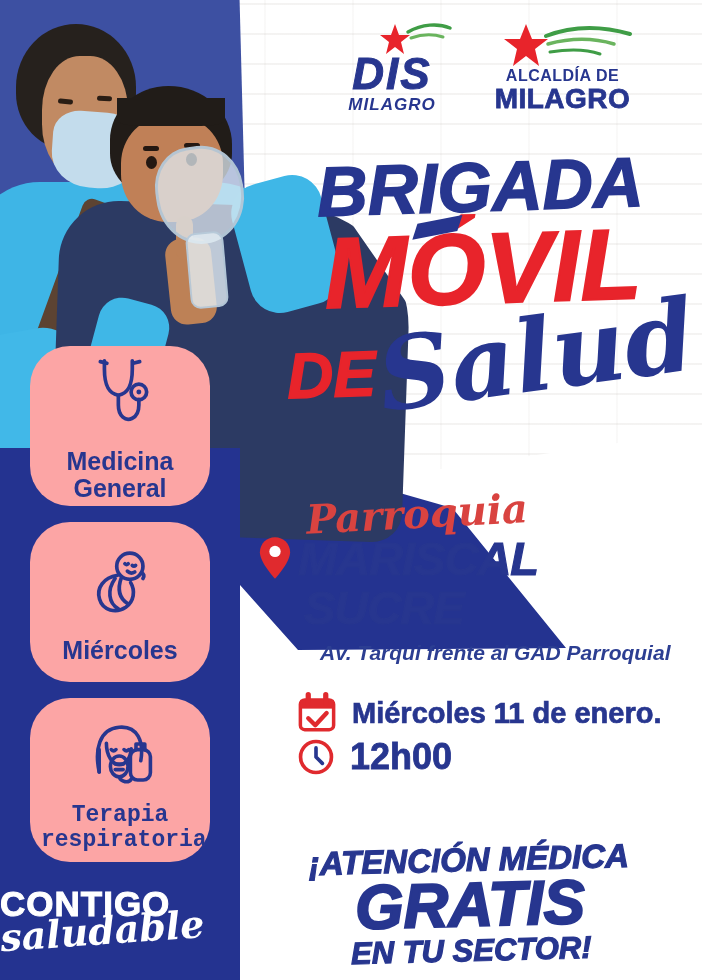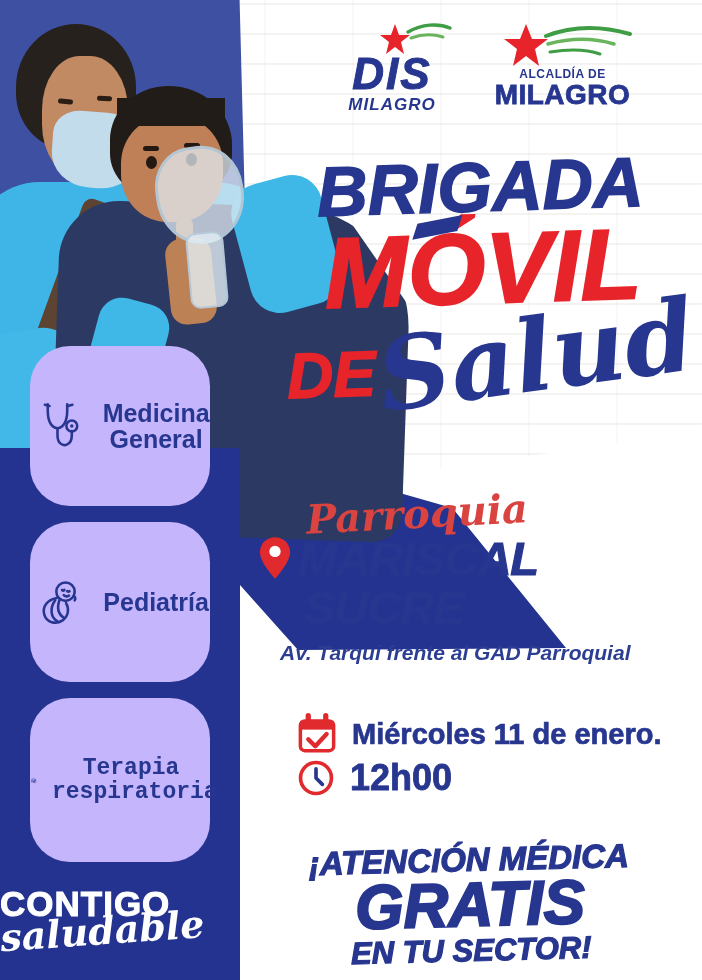--- a/index.html
+++ b/index.html
@@ -51,37 +51,37 @@
   .c-brow.l{left:143px;top:146px;} .c-brow.r{left:184px;top:143px;}
   .c-hand{left:168px;top:238px;width:46px;height:86px;background:#bd8156;border-radius:16px;transform:rotate(-6deg);}
   .c-finger{left:176px;top:216px;width:17px;height:44px;background:#bd8156;border-radius:9px;}
   .neb-mask{left:156px;top:146px;width:82px;height:92px;background:rgba(225,235,242,0.75);
             border:3px solid rgba(175,195,212,0.85);border-radius:42% 46% 50% 50%;transform:rotate(-8deg);}
   .neb-cham{left:188px;top:232px;width:34px;height:72px;background:rgba(228,237,244,0.8);
             border:2px solid rgba(175,195,212,0.8);border-radius:10px;transform:rotate(-5deg);}
 
   
   .sidebar{left:0;top:448px;width:240px;height:532px;background:#243390;}
-  .card{left:30px;width:180px;background:#c4b5fd;border-radius:40px;
-        display:flex;flex-direction:row;align-items:center;justify-content:center;gap:15px;}
+  .card{left:30px;width:180px;background:#fca5a5;border-radius:40px;
+        display:flex;flex-direction:column;align-items:center;justify-content:center;gap:15px;}
   .card1{top:346px;height:160px;} .card2{top:522px;height:160px;} .card3{top:698px;height:164px;}
   .card-label{color:#27368f;font-weight:bold;font-size:25px;line-height:1.05;text-align:center;width:158px;}
   .card3 .card-label{font-size:23px;font-family:Liberation Mono, monospace;}
   .tagline{left:0;top:886px;width:240px;text-align:left;color:#ffffff;}
   .tag1{font-weight:bold;font-size:35px;letter-spacing:1px;line-height:1;-webkit-text-stroke:1px #fff;}
   .tag2{font-family:"DejaVu Serif",serif;font-style:italic;font-weight:bold;font-size:38px;
         line-height:0.8;margin-top:-6px;transform:rotate(-4deg);}
 
   
   .dis-logo{left:322px;top:26px;width:140px;text-align:center;color:#27368f;}
   .dis-title{font-size:44px;font-weight:bold;font-style:italic;letter-spacing:2px;line-height:1;margin-top:26px;
              -webkit-text-stroke:1px #27368f;}
   .dis-sub{font-size:17px;font-weight:bold;font-style:italic;letter-spacing:1px;line-height:1;}
   .alc-logo{left:475px;top:22px;width:175px;text-align:center;color:#27368f;}
-  .alc1{font-size:12px;font-weight:bold;line-height:1.05;letter-spacing:0.5px;}
+  .alc1{font-size:16px;font-weight:bold;line-height:1.05;letter-spacing:0.5px;}
   .alc2{font-size:28px;font-weight:bold;line-height:1;letter-spacing:0.5px;-webkit-text-stroke:0.8px #27368f;}
 
   
   .title-block{left:278px;top:152px;width:410px;transform:rotate(-1.8deg);text-align:center;}
   .t1{color:#27368f;font-size:70px;font-weight:bold;font-style:italic;line-height:1;
       -webkit-text-stroke:1.5px #27368f;letter-spacing:0;}
   .t2wrap{position:relative;}
   .t2{color:#e8242b;font-size:100px;font-weight:bold;font-style:italic;line-height:0.92;
       -webkit-text-stroke:2px #e8242b;}
   .o-accent{left:140px;top:-4px;width:42px;height:16px;background:#27368f;
@@ -93,25 +93,25 @@
          font-size:100px;line-height:0.95;margin-left:2px;transform:rotate(-6deg);}
 
   
   .loc{left:258px;top:494px;width:430px;color:#27368f;}
   .kicker{color:#d94340;font-family:"DejaVu Serif",serif;font-style:italic;font-weight:bold;
           font-size:40px;line-height:1;margin-left:48px;transform:rotate(-3deg);width:fit-content;}
   .name-row{display:flex;align-items:center;gap:6px;margin-top:0px;}
   .loc-name{font-size:47px;font-weight:bold;font-style:italic;letter-spacing:-1px;line-height:1;
             -webkit-text-stroke:1.2px #27368f;}
   .name2{margin-left:46px;margin-top:2px;}
-  .address{font-size:21px;font-style:italic;font-weight:bold;margin-top:10px;margin-left:22px;color:#2c3e92;}
+  .address{font-size:21px;font-style:italic;font-weight:bold;margin-top:10px;margin-left:62px;color:#2c3e92;}
 
   
   .sched{left:296px;top:690px;color:#27368f;}
-  .srow{display:flex;align-items:center;gap:14px;margin-top:21px;}
+  .srow{display:flex;align-items:center;gap:14px;}
   .srow + .srow{margin-top:0;}
   .sdate{font-size:29px;font-weight:bold;-webkit-text-stroke:0.7px #27368f;}
   .stime{font-size:36px;font-weight:bold;-webkit-text-stroke:0.8px #27368f;}
 
   
   .footer{left:268px;top:843px;width:404px;text-align:center;color:#27368f;transform:rotate(-1.5deg);}
   .f1{font-size:33px;font-weight:bold;font-style:italic;line-height:1;-webkit-text-stroke:1.2px #27368f;}
   .f2{font-size:62px;font-weight:bold;font-style:italic;line-height:0.95;-webkit-text-stroke:2.2px #27368f;}
   .f3{font-size:31px;font-weight:bold;font-style:italic;line-height:1;-webkit-text-stroke:1.2px #27368f;}
 
@@ -170,21 +170,21 @@
     <svg width="84" height="82" viewBox="0 0 100 100">
       <g fill="none" stroke="#27368f" stroke-width="4.5" stroke-linecap="round" stroke-linejoin="round">
         <circle cx="62" cy="32" r="16"></circle>
         <path d="M76 40 q5 2 2 7"></path>
         <path d="M56 29 q2 2 4 0 M65 31 q2 2 4 0"></path>
         <path d="M59 38 q4 4 9 1"></path>
         <path d="M47 43 C30 46 21 58 25 72 c4 14 20 18 32 10 c10 -7 12 -20 6 -30"></path>
         <path d="M44 47 c-10 14 -8 30 4 37 M52 45 c-6 16 -2 27 8 33"></path>
       </g>
     </svg>
-    <div class="card-label">Pediatría</div>
+    <div class="card-label">Miércoles</div>
   </div>
 
   <div class="abs card card3">
     <svg width="90" height="80" viewBox="0 0 100 100">
       <g fill="none" stroke="#27368f" stroke-width="4.5" stroke-linecap="round" stroke-linejoin="round">
         <path d="M24 80 c-6 -28 0 -54 25 -56 c23 -2 31 18 27 42"></path>
         <path d="M24 80 v-28"></path>
         <path d="M33 44 c0 16 8 27 16 27 c8 0 14 -8 15 -20"></path>
         <path d="M39 52 q3 3 6 0 M55 52 q3 3 6 0"></path>
         <ellipse cx="49" cy="73" rx="11" ry="13"></ellipse>

